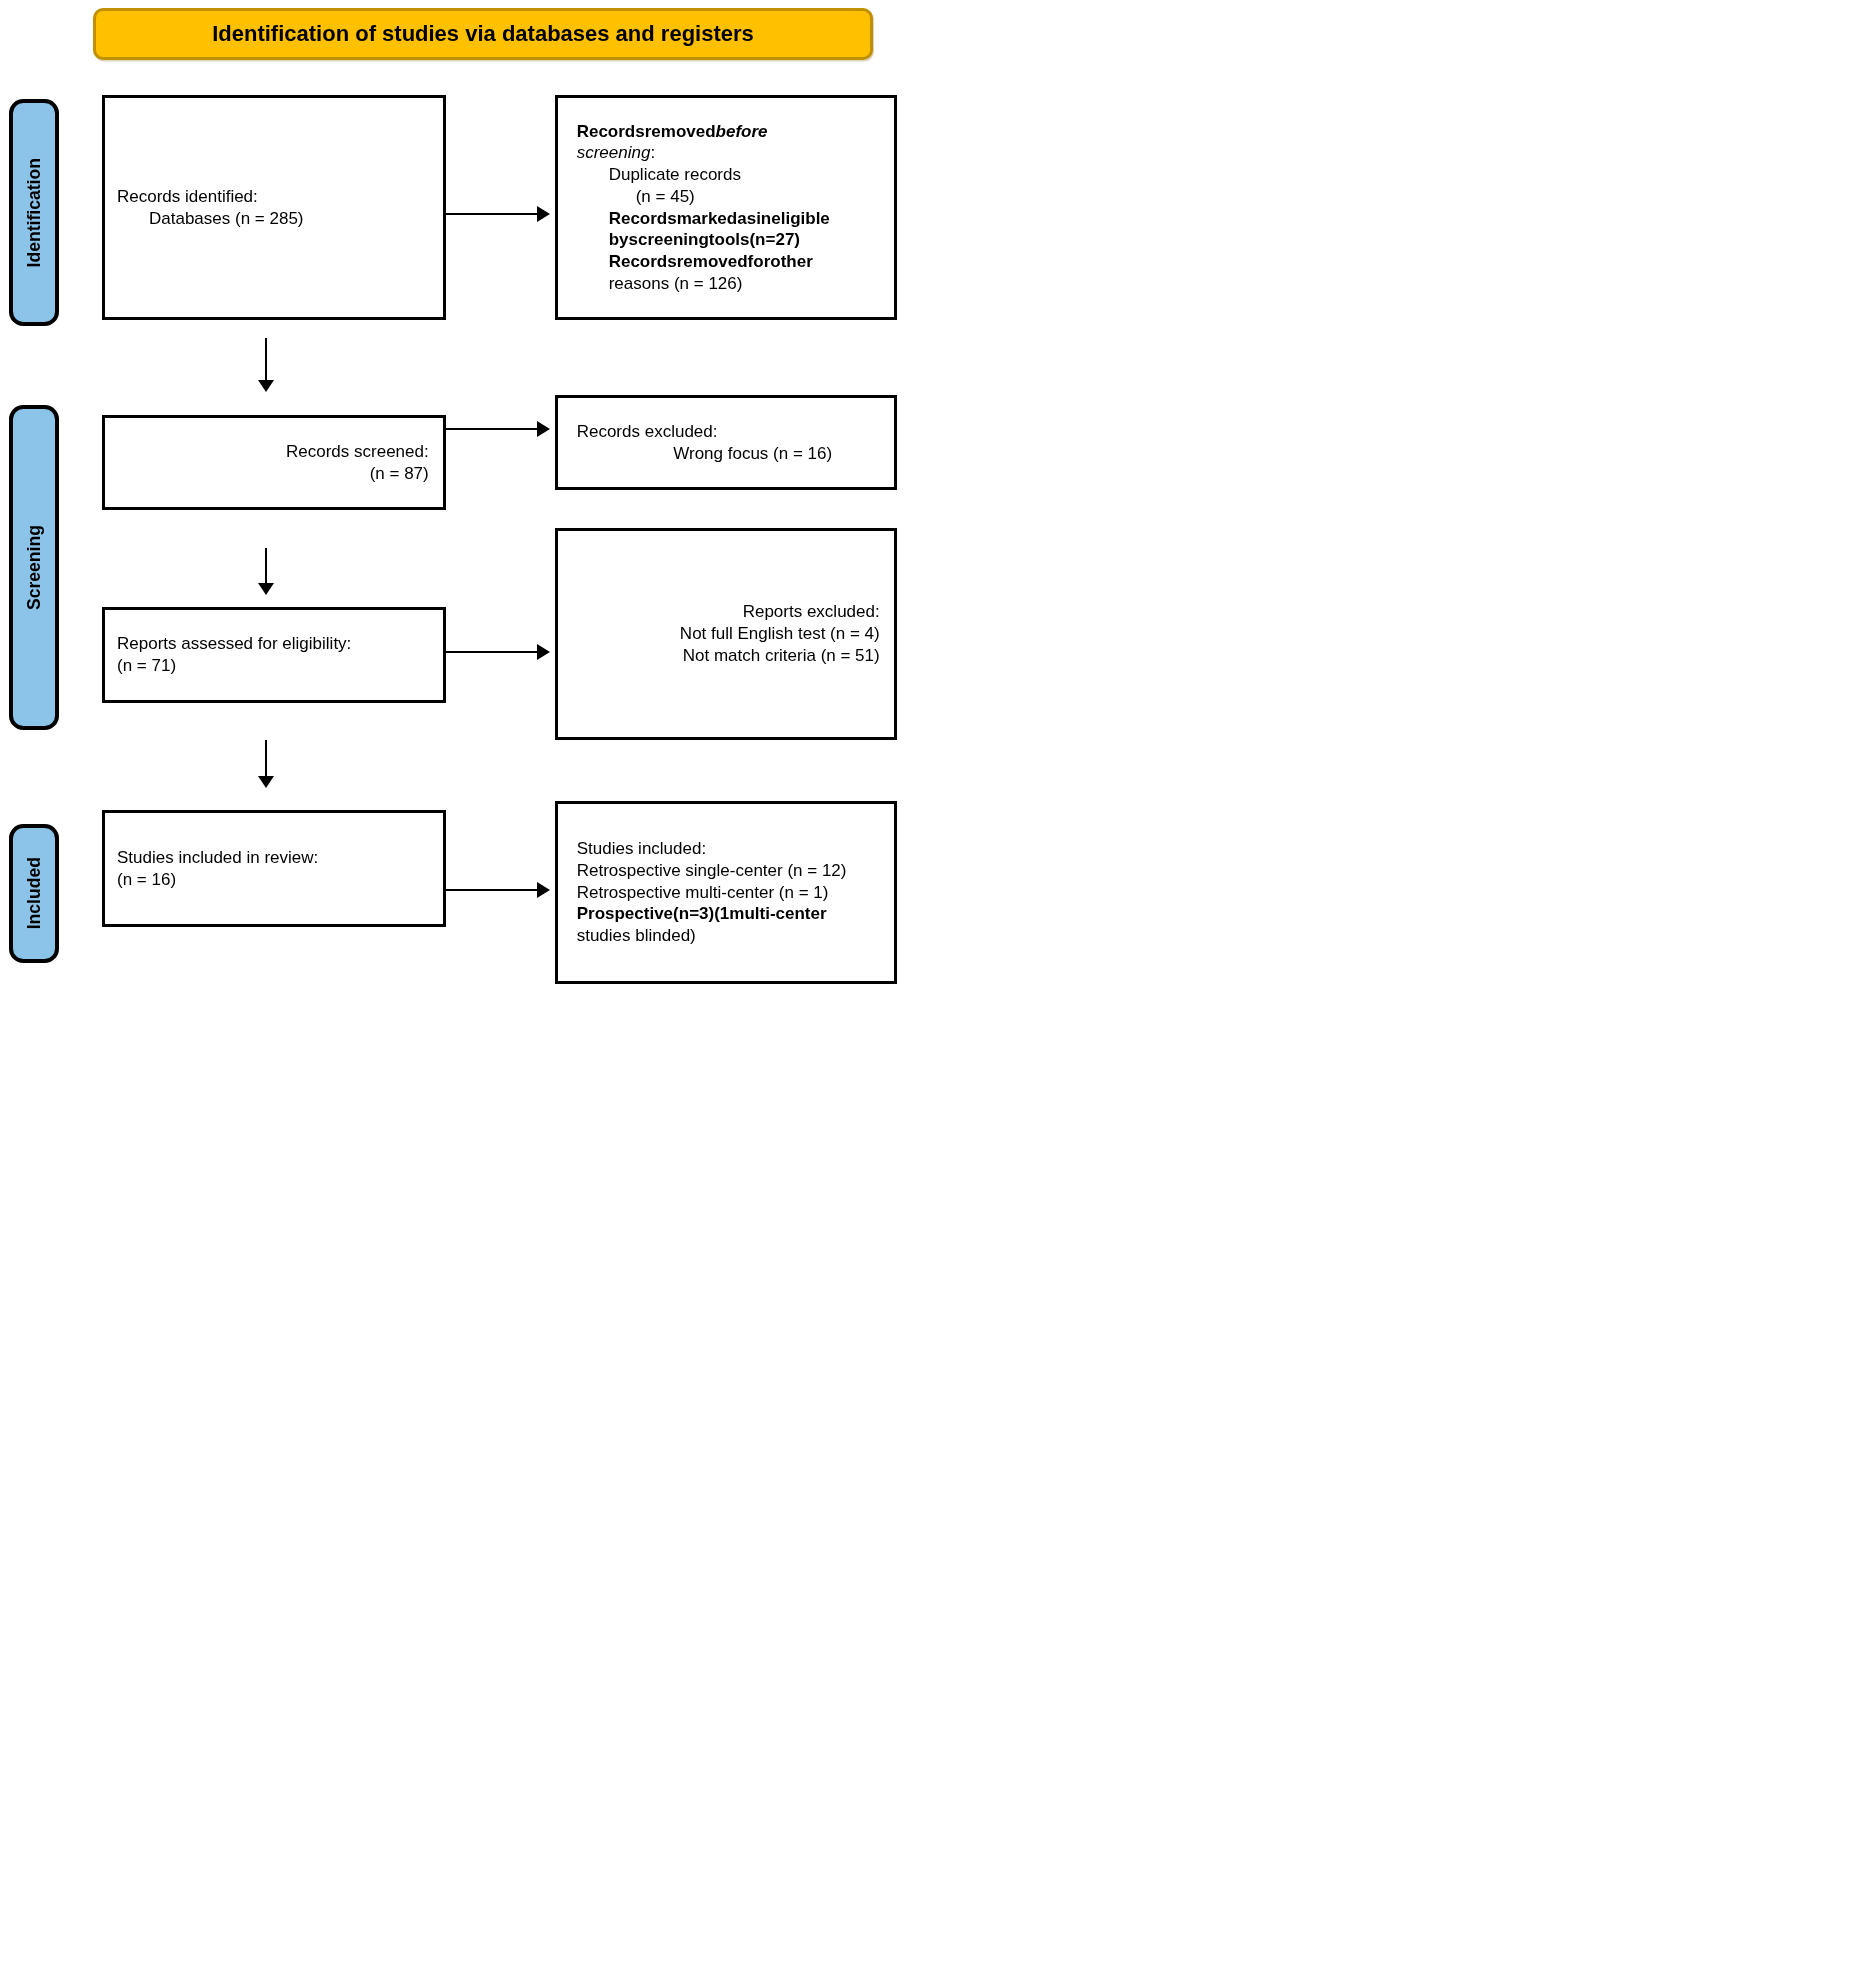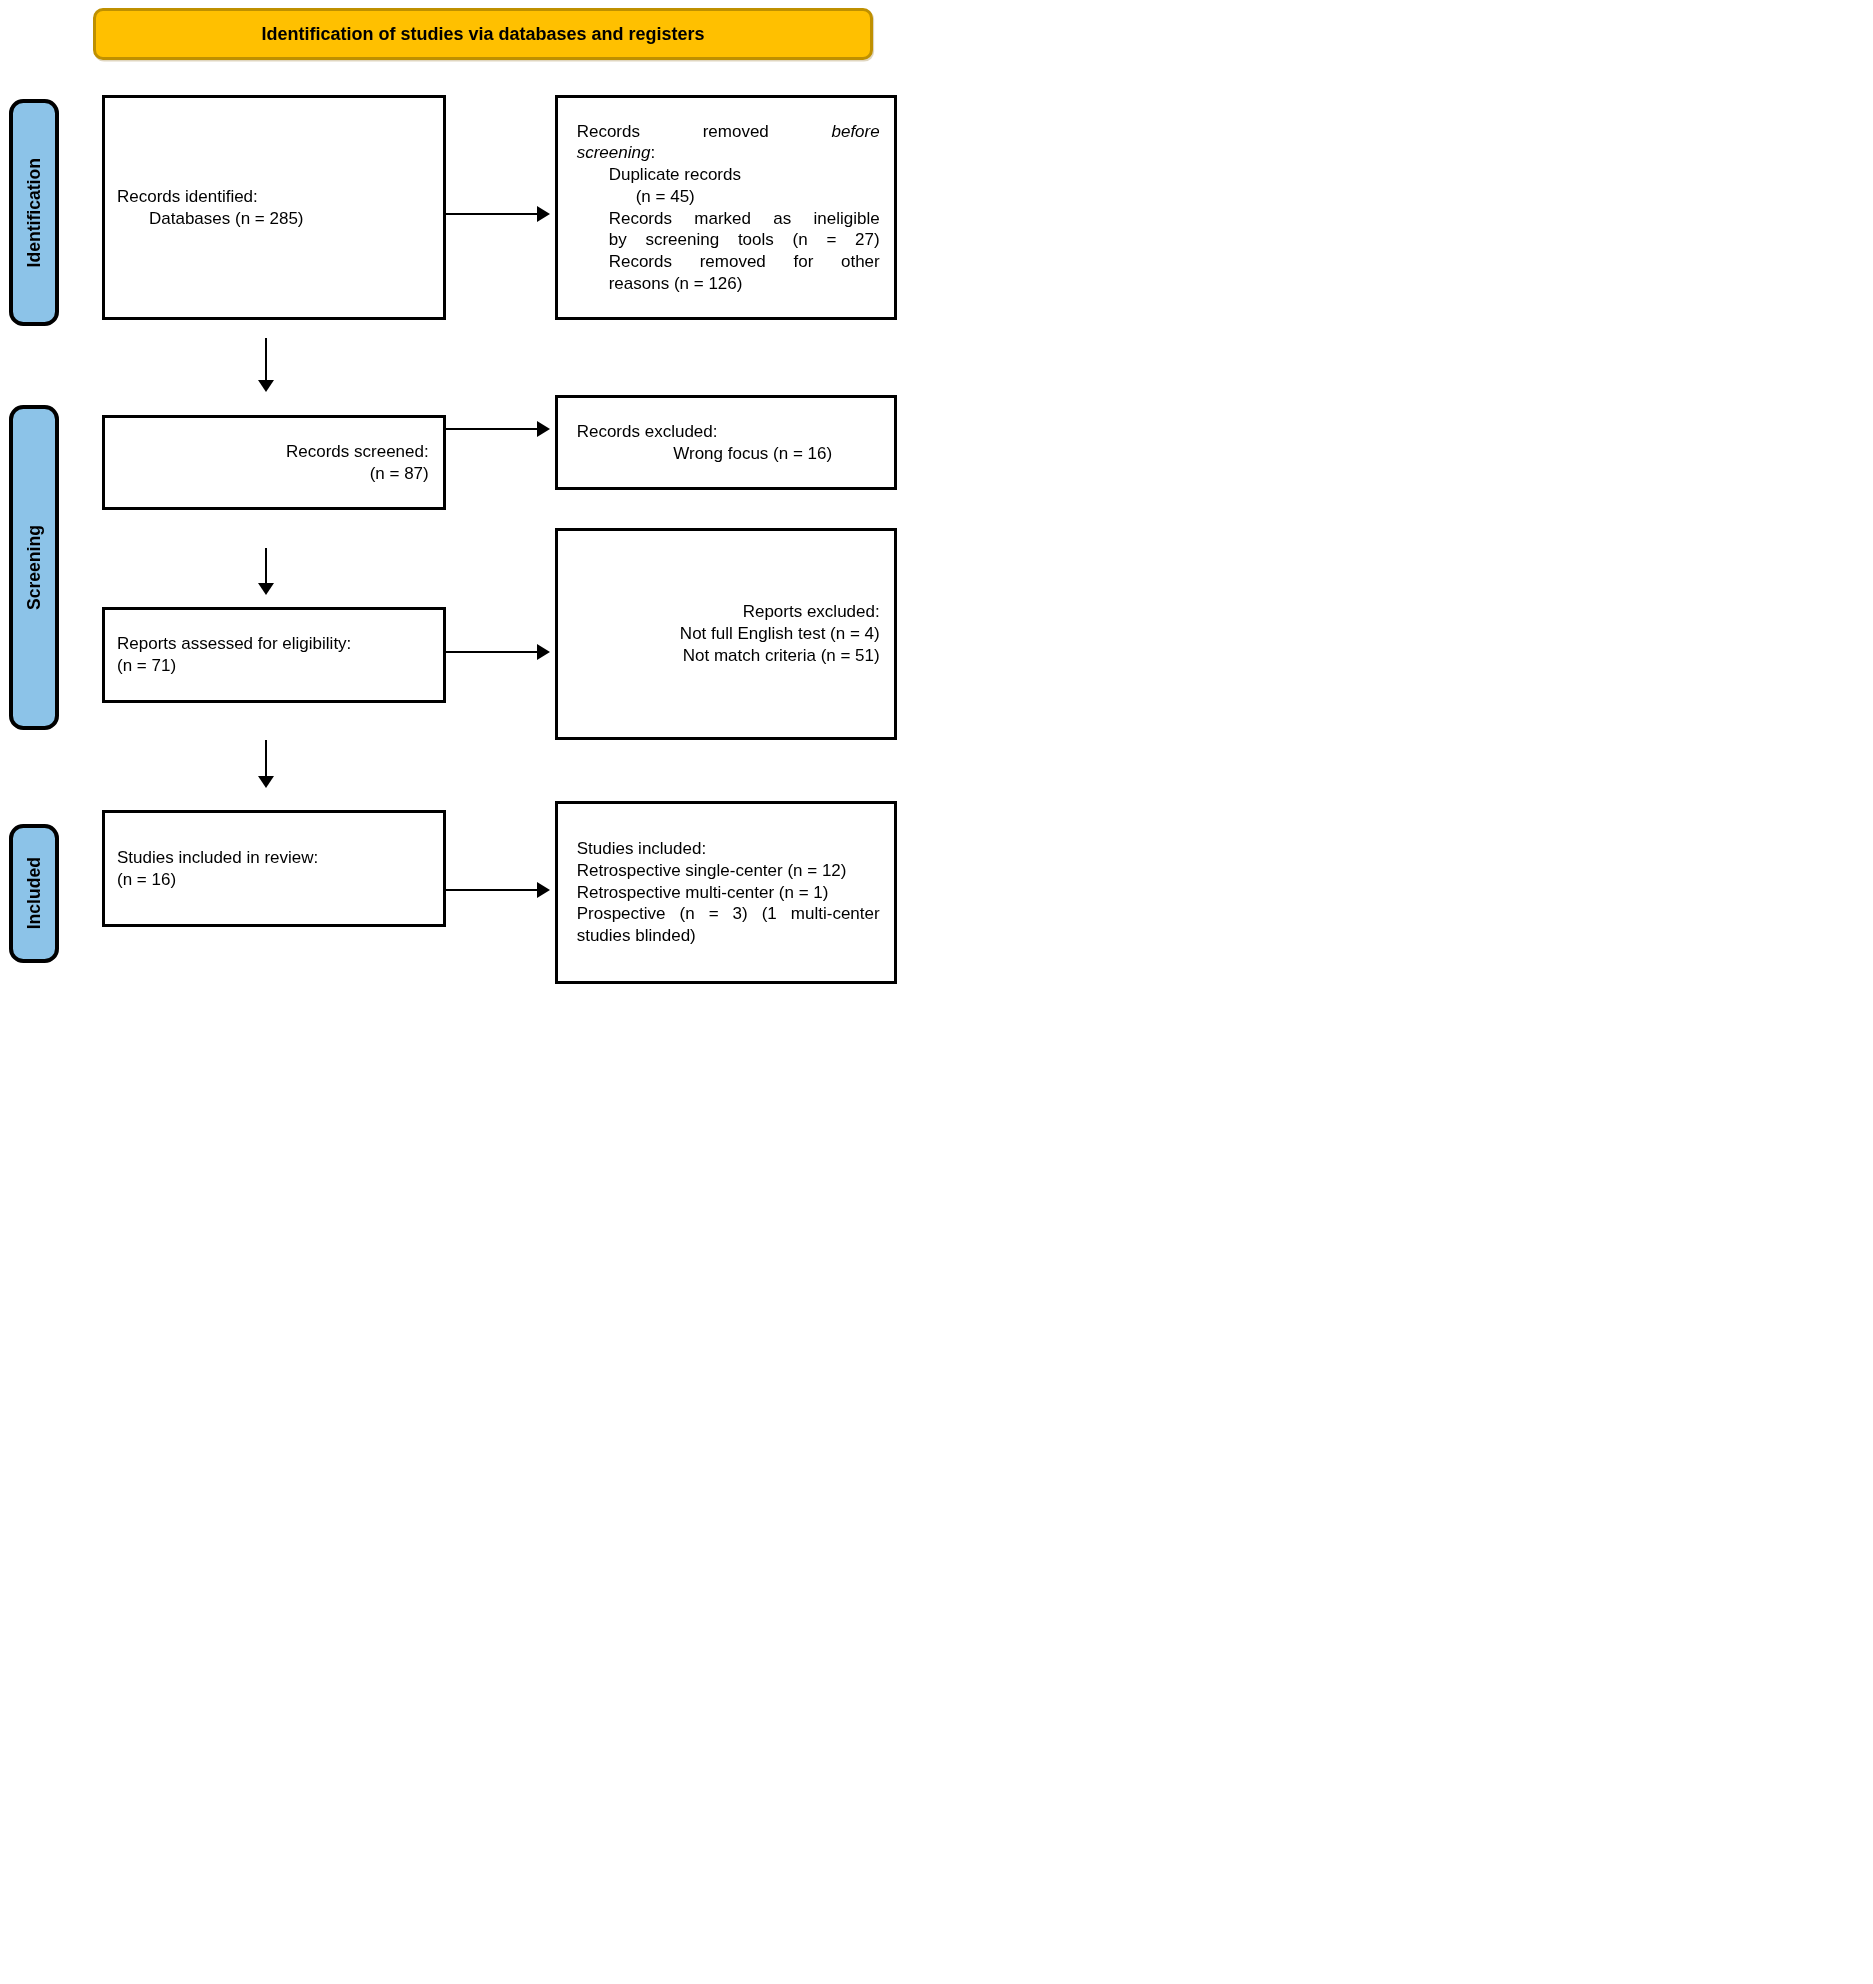--- a/index.html
+++ b/index.html
@@ -27,21 +27,21 @@
     position: absolute;
     left: 93px; top: 8.2px;
     width: 780px; height: 52px;
     background: var(--banner_fill);
     border: 3.8px solid var(--banner_border);
     border-radius: 10px;
     display: flex; align-items: center; justify-content: center;
     box-shadow: 1.1px 1.6px 0 rgba(130,90,0,0.25);
   }
   .banner .t {
-    font-size: 18px; font-weight: bold; color: #000;
+    font-size: 22px; font-weight: bold; color: #000;
     white-space: nowrap;
   }
 
   
   .stage {
     position: absolute;
     left: 9.3px; width: 50px;
     background: var(--sidebar_fill);
     border: 4.4px solid #000;
     border-radius: 14.3px;
@@ -63,21 +63,21 @@
     background: #fff;
     border: 3.3px solid #000;
     display: flex; flex-direction: column; justify-content: center;
     font-size: 17px; line-height: 1.28; color: #000;
     padding: 7.7px 14.3px 7.7px 18.7px;
   }
   .bx .ln { white-space: nowrap; }
   .ind1 { margin-left: 32px; }
   .ind2 { margin-left: 59px; }
   .ind3 { margin-left: 49px; text-align: center; }
-  .jline { display: flex; justify-content: space-between; white-space: normal; }
+  .jline { display: flex; white-space: normal; font-weight: bold; }
   .jline span { white-space: nowrap; }
 
   .bL { left: 102px; width: 344px; padding-left: 12px; }
   .bR { left: 555px; width: 342px; }
   .b1 { top: 95px;  height: 225px; }
   .b2 { top: 415px;  height: 95px; align-items: flex-end; }
   .b3 { top: 607px; height: 96px; }
   .b4 { top: 810px; height: 117px; }
   .r1 { top: 95px;  height: 225px; }
   .r2 { top: 395px;  height: 95px; }

